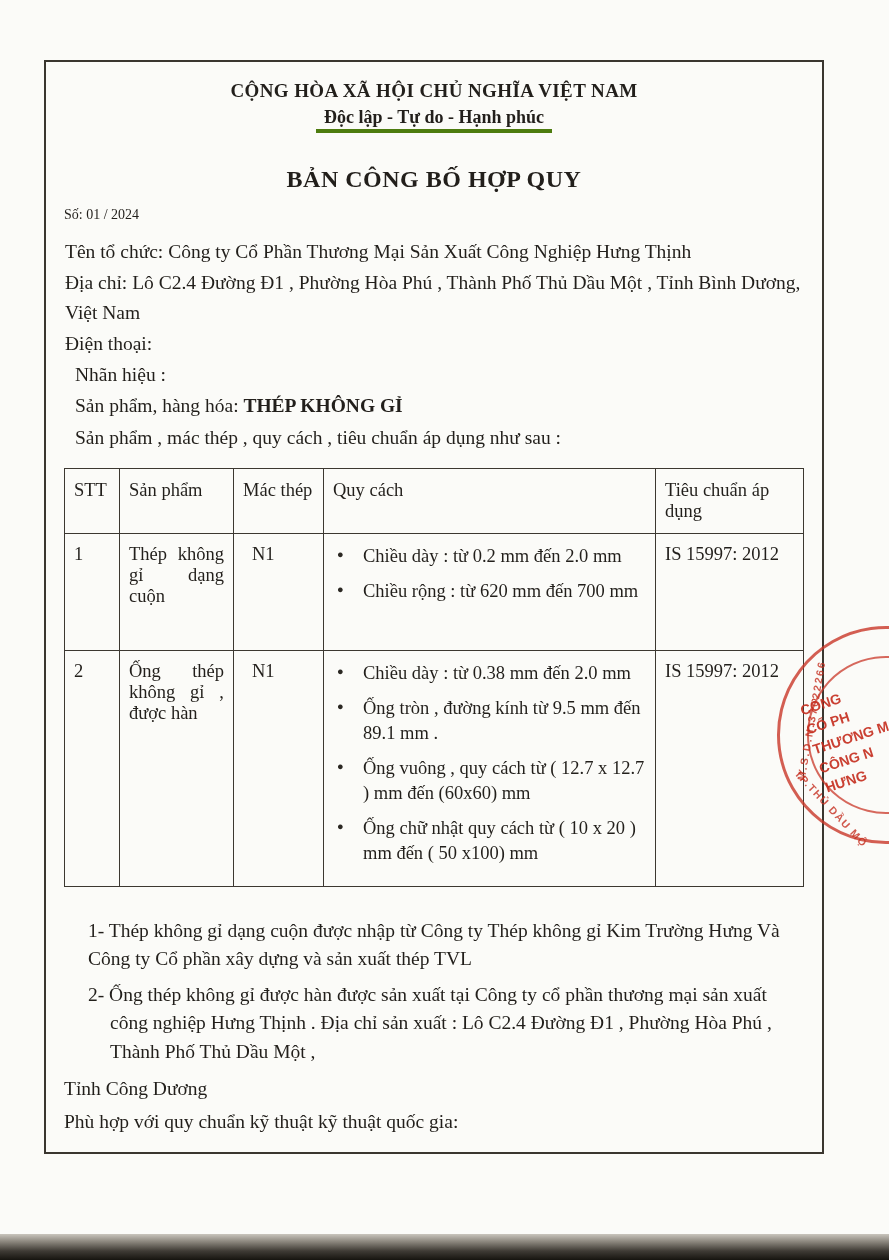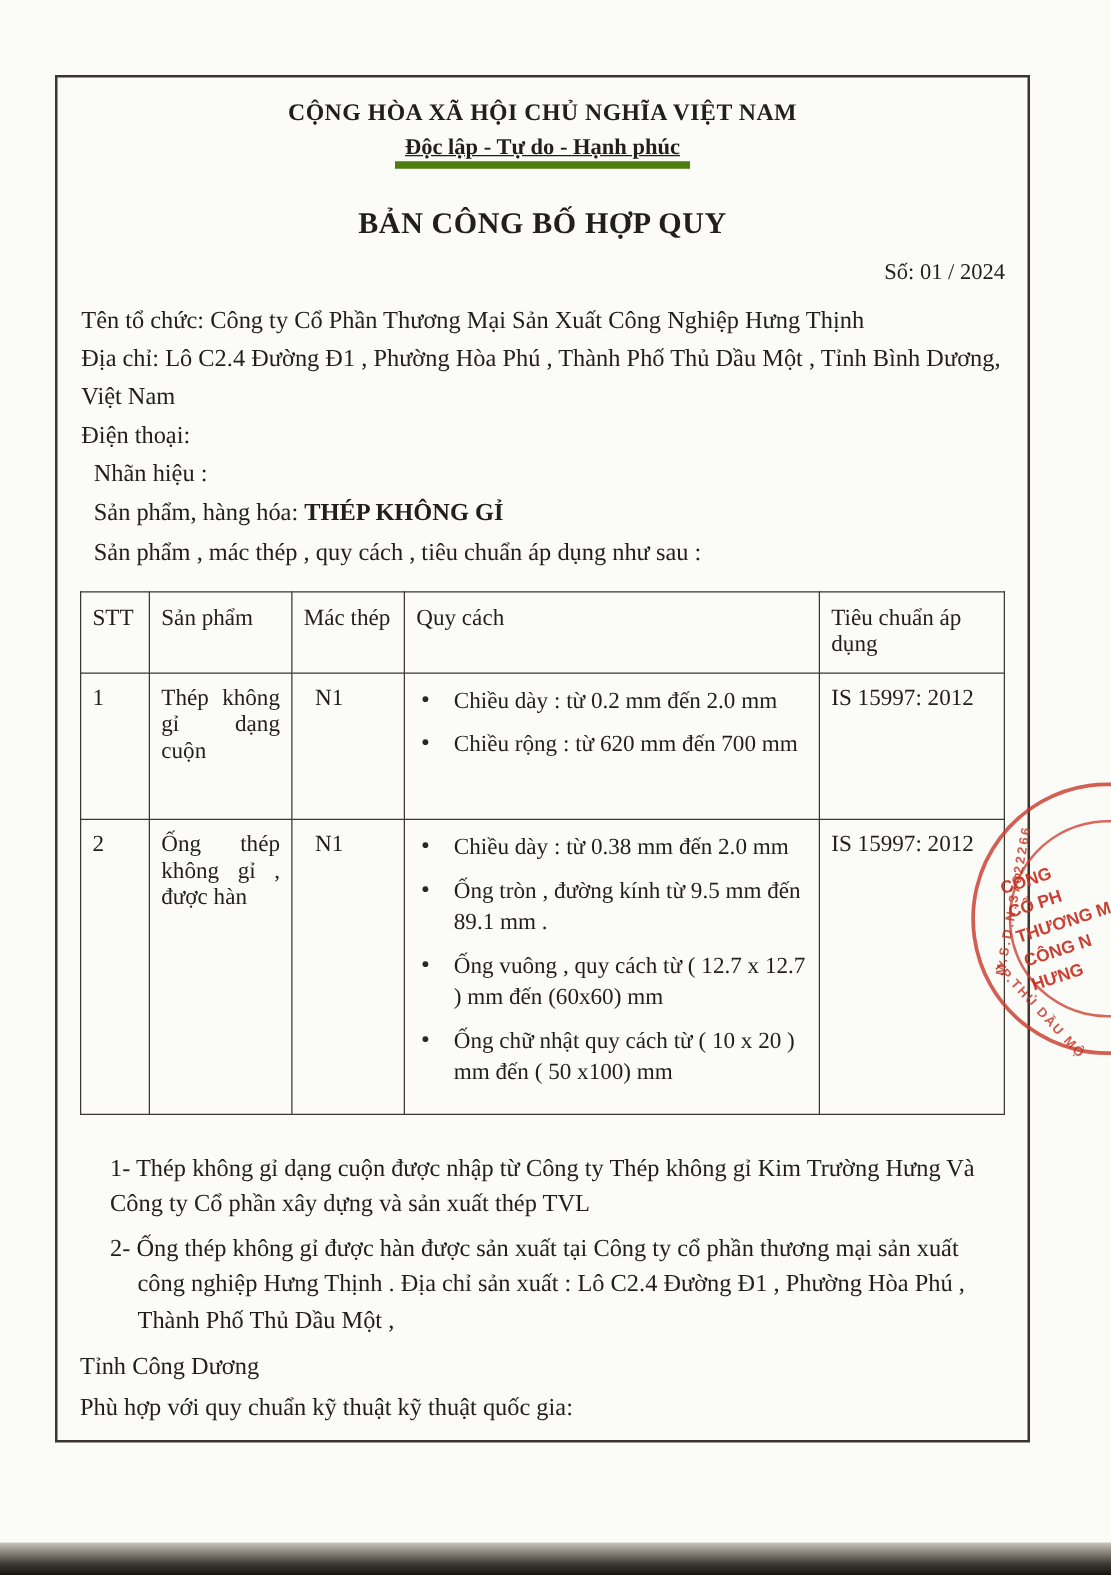--- a/index.html
+++ b/index.html
@@ -20,26 +20,26 @@
     padding:12px 18px 0 18px;
     background:#fbfbf8;
   }
   .nat-title{
     text-align:center;font-weight:bold;font-size:19px;
     letter-spacing:.4px;margin-top:6px;
   }
   .motto{
     text-align:center;font-weight:bold;font-size:18px;margin-top:5px;
   }
-  .motto span{border-bottom:6px solid #4d7c0f;padding:0 8px 2px 8px;text-decoration:underline;}
+  .motto span{border-bottom:4px solid #4d7c0f;padding:0 8px 2px 8px;}
   .doc-title{
     text-align:center;font-weight:bold;font-size:24px;
     letter-spacing:.5px;margin:38px 0 0 0;
   }
-  .doc-number{text-align:right;font-size:18px;margin-top:14px;}
+  .doc-number{text-align:left;font-size:14px;margin-top:14px;}
   .info{font-size:19.5px;line-height:1.5;margin-top:14px;}
   .info p{margin:2px 1px;}
   .info .indent{padding-left:10px;}
   .bold{font-weight:bold;}
   table.spec{
     width:100%;
     border-collapse:collapse;
     margin-top:16px;
     font-size:18.5px;
   }

